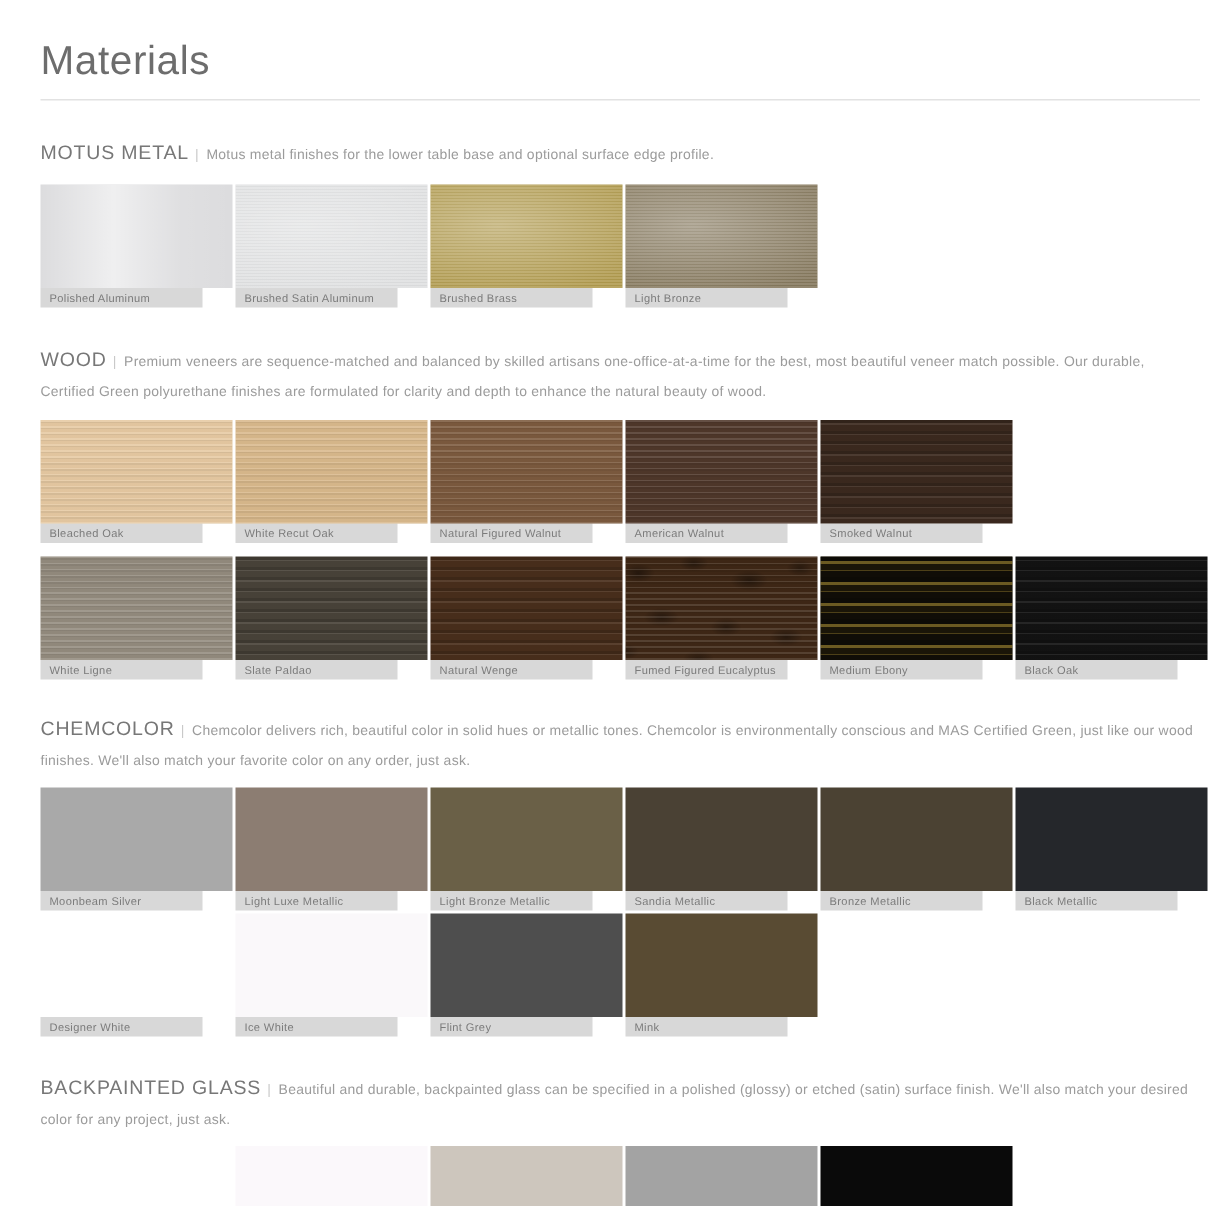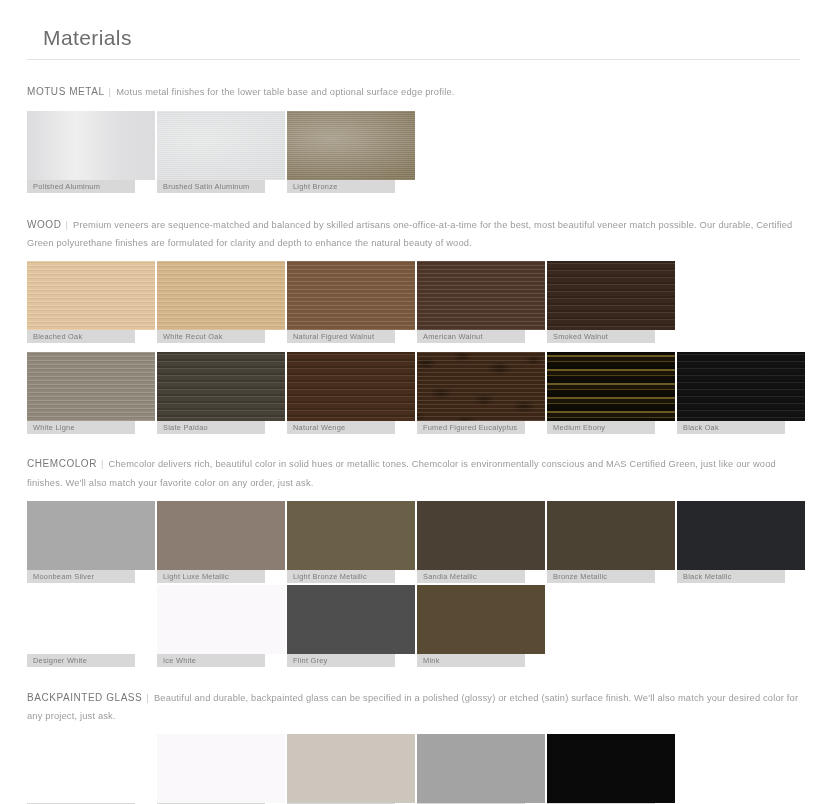--- a/index.html
+++ b/index.html
@@ -11,25 +11,25 @@
   body {
     font-family: "Liberation Sans", sans-serif;
     color: #8a8a8a;
     -webkit-font-smoothing: antialiased;
   }
   .page { position: relative; width: 820px; height: 804px; }
 
   
   .page-header { padding: 26px 20px 0 27px; }
   .page-title {
-    font-size: 21px;
+    font-size: 27px;
     font-weight: 400;
     letter-spacing: .4px;
     color: #6d6d6d;
-    margin: 0 0 10px 16px;
+    margin: 0 0 10px 0;
     line-height: 1.1;
   }
   .title-rule {
     height: 1px;
     background: #e2e2e2;
     margin: 0 0 0 0;
     width: 773px;
   }
 
   
@@ -38,21 +38,21 @@
     font-size: 9.3px;
     line-height: 1.95;
     color: #9b9b9b;
     letter-spacing: .18px;
     max-width: 775px;
     margin: 0;
   }
   .section-desc .lead {
     color: #777777;
     letter-spacing: .55px;
-    font-size: 10px;
+    font-size: 13px;
   }
   .section-desc .bar {
     display: inline-block;
     color: #c9c9c9;
     padding: 0 5px 0 4px;
     font-weight: 300;
   }
 
   .s-motus { padding-top: 22px; }
   .s-wood  { padding-top: 22px; }
@@ -184,20 +184,27 @@
             <div class="swatch-label">Polished Aluminum</div>
           </div>
           <div class="swatch">
             <div class="swatch-chip" style="background: rgb(223, 224, 225);">
               <div class="brushed-lines"></div>
               <div class="sheen-soft"></div>
             </div>
             <div class="swatch-label">Brushed Satin Aluminum</div>
           </div>
           <div class="swatch">
+            <div class="swatch-chip" style="background: rgb(176, 154, 78);">
+              <div class="brushed-lines"></div>
+              <div class="sheen-soft"></div>
+            </div>
+            <div class="swatch-label">Brushed Brass</div>
+          </div>
+          <div class="swatch">
             <div class="swatch-chip" style="background: rgb(133, 120, 93);">
               <div class="brushed-lines"></div>
               <div class="sheen-soft"></div>
             </div>
             <div class="swatch-label">Light Bronze</div>
           </div>
         </div>
       </div>
       <div class="section s-wood">
         <p class="section-desc"><span class="lead">WOOD</span><span class="bar">|</span><span>Premium veneers are sequence-matched and balanced by skilled artisans one-office-at-a-time for the best, most beautiful veneer match possible. Our durable, Certified Green polyurethane finishes are formulated for clarity and depth to enhance the natural beauty of wood.</span></p>

